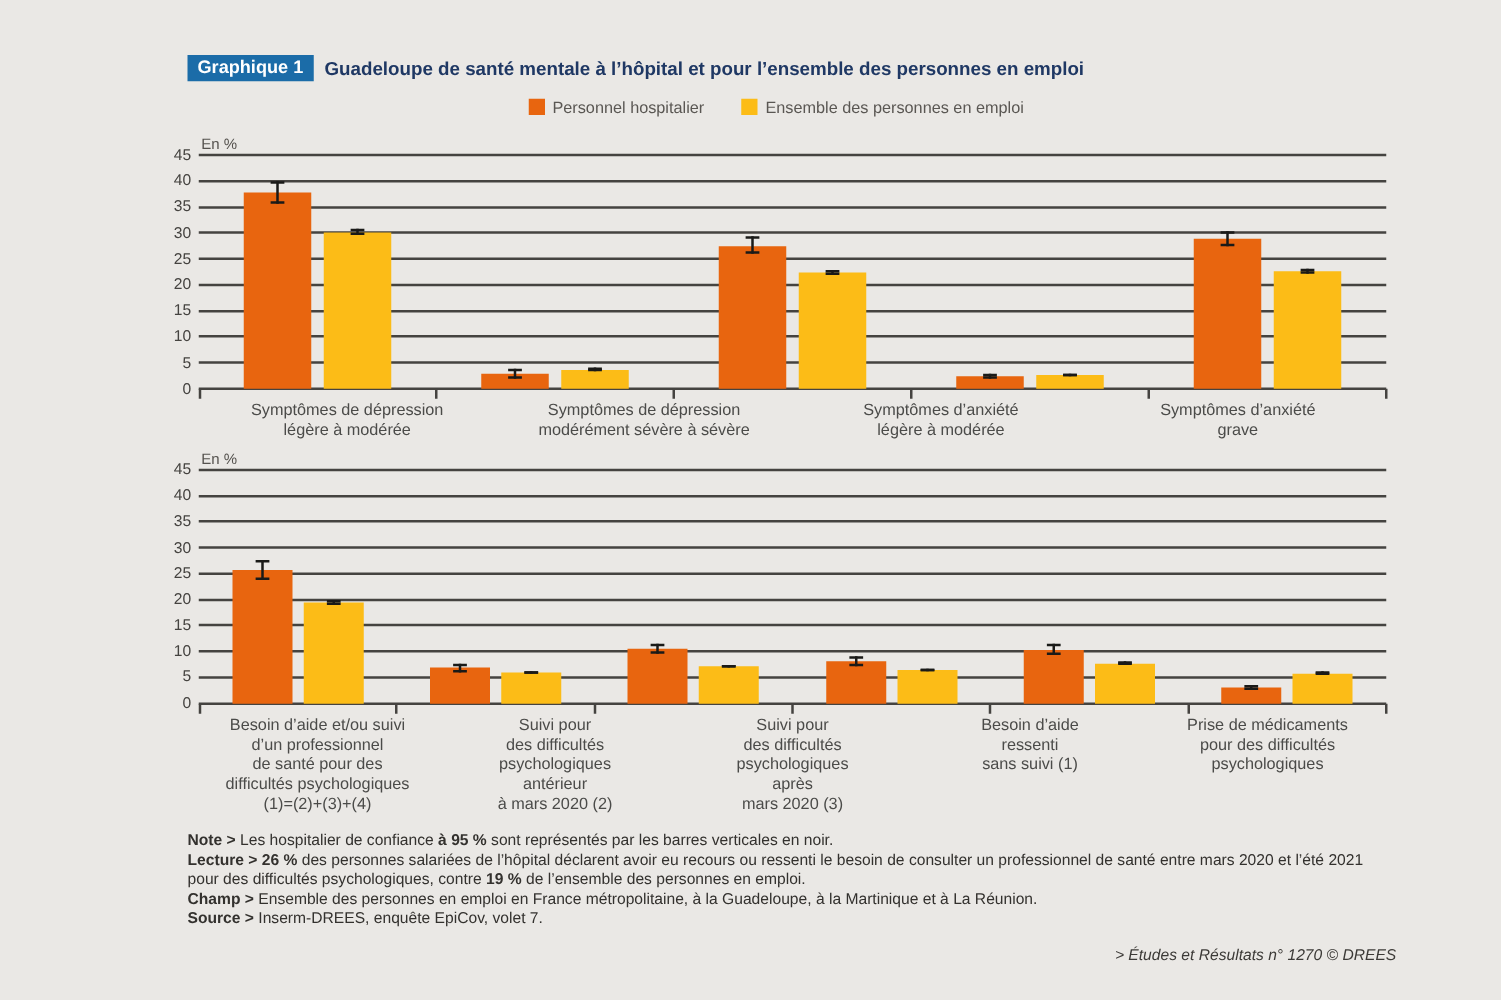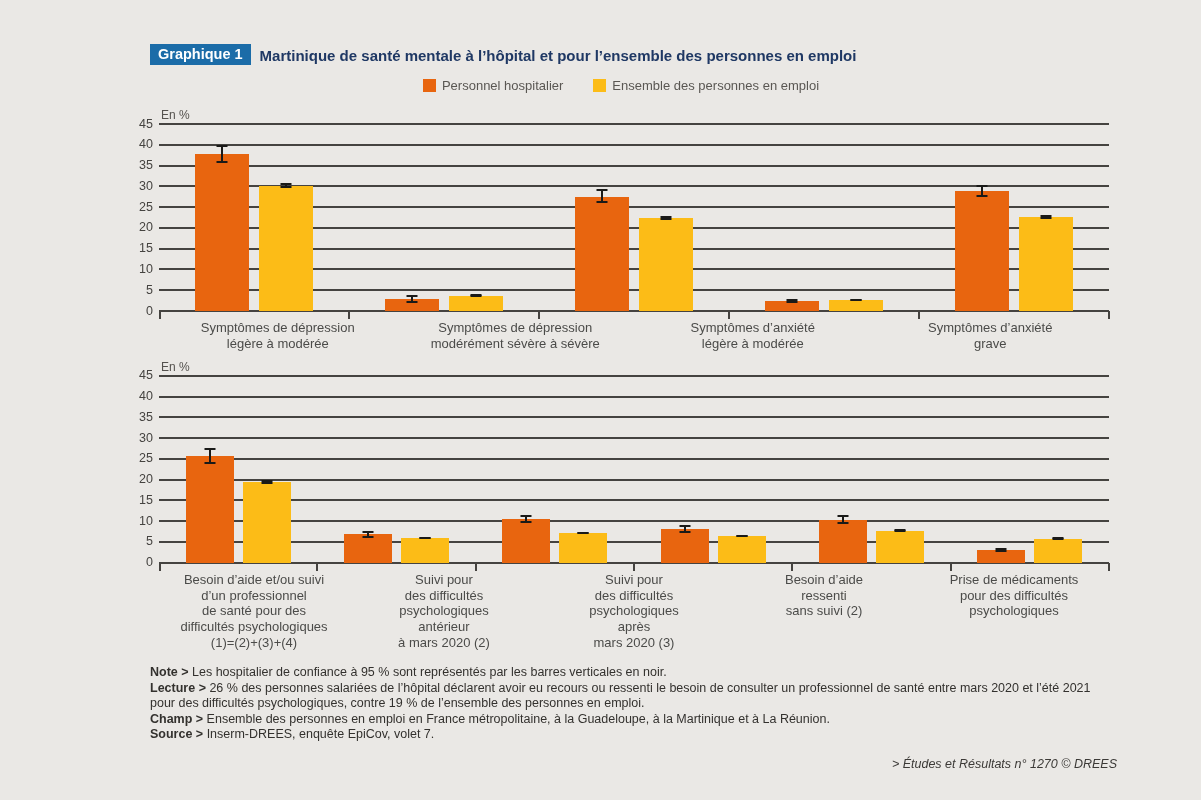--- a/index.html
+++ b/index.html
@@ -52,36 +52,36 @@
   .cat-labels { display:flex; margin-left:34px; width:950px; margin-top:9px; }
   .category-label {
     flex:1; text-align:center; font-size:13px; color:#4b4b49;
     white-space:pre-line; line-height:1.22;
   }
 
   
   .notes { margin-left:25px; margin-top:14px; width:948px; font-size:12.5px; line-height:1.24; color:#33312e; }
   .note-line { margin:0; }
   .note-label { font-weight:bold; }
-  .note-bold { font-weight:normal; }
+  .note-bold { font-weight:bold; }
 
   
   .footer {
     margin-top:14px; width:992px; text-align:right; font-size:12.5px;
     font-style:italic; color:#3c3a37; padding-right:2px;
   }
 </style>
 </head>
 <body>
 
 <div class="container">
 
   <div class="header-row">
     <span class="graphique-tag">Graphique 1</span>
-    <span class="chart-title">Martinique de santé mentale à l’hôpital et pour l’ensemble des personnes en emploi</span>
+    <span class="chart-title">Guadeloupe de santé mentale à l’hôpital et pour l’ensemble des personnes en emploi</span>
   </div>
 
   <div class="legend" id="legend">
       <div class="legend-item">
         <span class="legend-swatch" style="background: rgb(232, 101, 15);"></span>
         <span>Personnel hospitalier</span>
       </div>
       <div class="legend-item">
         <span class="legend-swatch" style="background: rgb(252, 188, 23);"></span>
         <span>Ensemble des personnes en emploi</span>
@@ -352,21 +352,21 @@
 psychologiques
 antérieur
 à mars 2020 (2)</div>
         <div class="category-label">Suivi pour
 des difficultés
 psychologiques
 après
 mars 2020 (3)</div>
         <div class="category-label">Besoin d’aide
 ressenti
-sans suivi (2)</div>
+sans suivi (1)</div>
         <div class="category-label">Prise de médicaments
 pour des difficultés
 psychologiques</div>
       </div>
     </div>
 
   <div class="notes" id="notes">
       <p class="note-line"><span class="note-label">Note &gt;</span><span> Les hospitalier de confiance </span><span class="note-bold">à 95 %</span><span> sont représentés par les barres verticales en noir.</span></p>
       <p class="note-line"><span class="note-label">Lecture &gt;</span><span> </span><span class="note-bold">26 %</span><span> des personnes salariées de l’hôpital déclarent avoir eu recours ou ressenti le besoin de consulter un professionnel de santé entre mars 2020 et l’été 2021 pour des difficultés psychologiques, contre </span><span class="note-bold">19 %</span><span> de l’ensemble des personnes en emploi.</span></p>
       <p class="note-line"><span class="note-label">Champ &gt;</span><span> Ensemble des personnes en emploi en France métropolitaine, à la Guadeloupe, à la Martinique et à La Réunion.</span></p>

